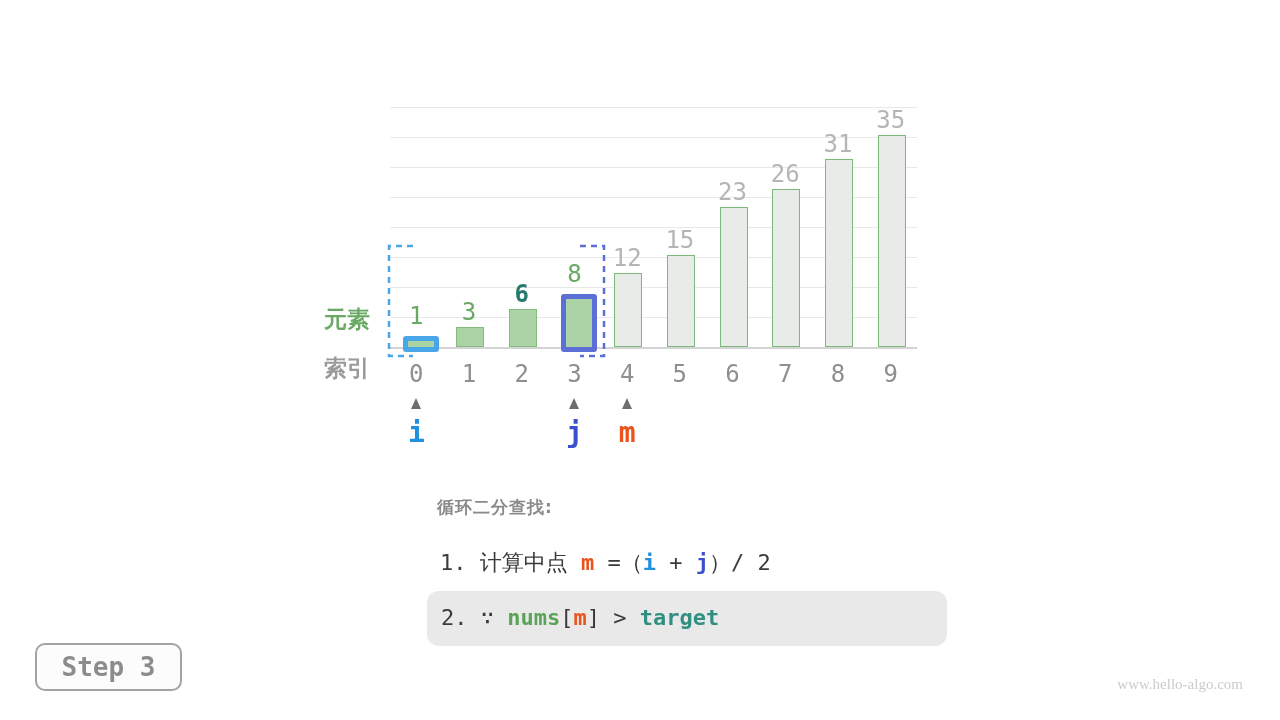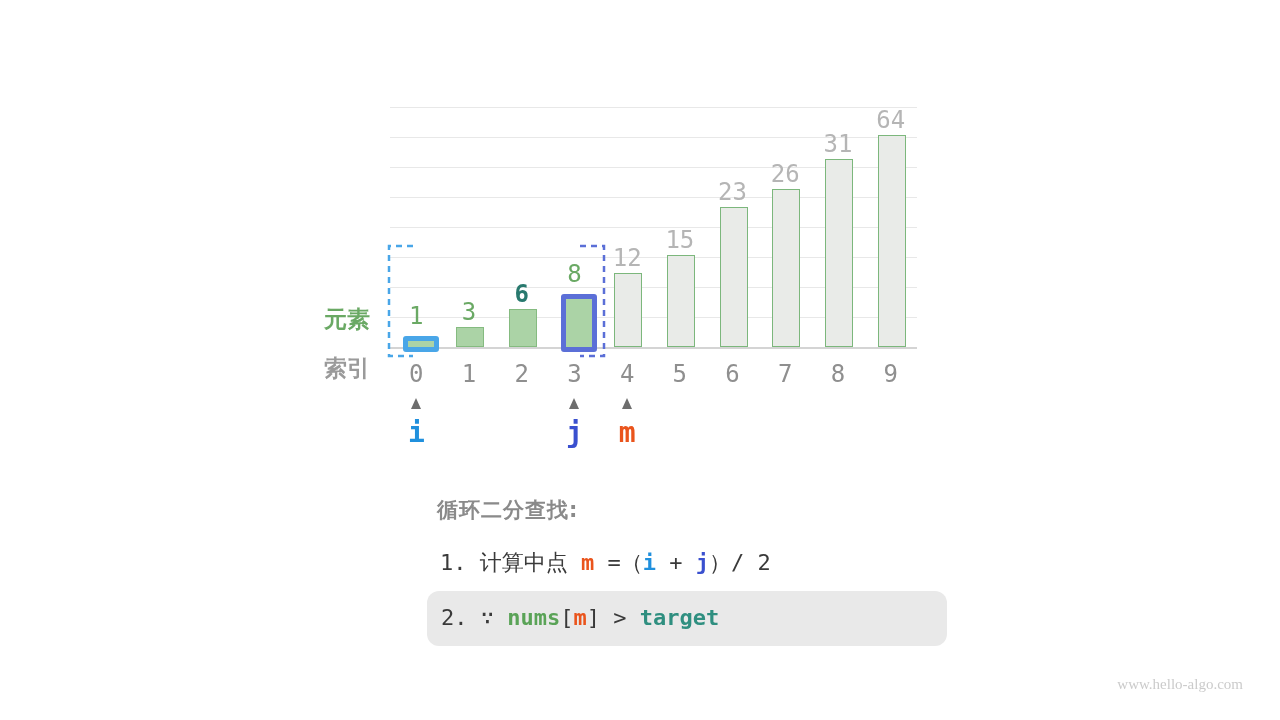--- a/index.html
+++ b/index.html
@@ -21,21 +21,21 @@
          border-right:5px solid transparent;border-bottom:11px solid #6e6e6e;}
   .pointer-letter{position:absolute;transform:translateX(-50%);font-family:"DejaVu Sans Mono","Liberation Mono",monospace;
                   font-weight:bold;font-size:28px;line-height:30px;}
   .bracket-svg{position:absolute;}
 
   
   #element-axis-label{left:290px;top:304px;width:80px;text-align:right;font-size:23px;font-weight:bold;}
   #index-axis-label{left:290px;top:353px;width:80px;text-align:right;font-size:23px;font-weight:bold;}
 
   
-  #anno-title{left:437px;top:496px;font-size:21px;font-weight:bold;letter-spacing:1px;}
+  #anno-title{left:437px;top:496px;font-size:17px;font-weight:bold;letter-spacing:1px;}
   .anno-line{white-space:pre;font-size:22px;font-family:"DejaVu Sans Mono","Liberation Mono",monospace;}
   #anno-line1{left:440px;top:549px;line-height:28px;}
   #anno-box{left:427px;top:591px;width:520px;box-sizing:border-box;background:#e9e9e9;
             border-radius:12px;padding:8px 14px 10px 14px;}
   #anno-box .anno-line{position:static;line-height:37px;}
 
   
   #step-badge{left:35px;top:643px;width:147px;height:48px;background:#fcfcfc;border:2px solid #a3a3a3;
               border-radius:10px;box-sizing:border-box;display:flex;align-items:center;justify-content:center;
               font-family:"DejaVu Sans Mono","Liberation Mono",monospace;font-weight:bold;font-size:26px;color:#8c8c8c;}
@@ -74,21 +74,21 @@
       <div class="bar-label" style="left: 237.15px; top: 138px; color: rgb(181, 181, 181);">12</div>
       <div class="bar" style="left: 276.85px; width: 26px; height: 90px; background: rgb(233, 235, 232); border: 1.5px solid rgb(124, 183, 124); bottom: 0px;"></div>
       <div class="bar-label" style="left: 289.85px; top: 120px; color: rgb(181, 181, 181);">15</div>
       <div class="bar" style="left: 329.55px; width: 26px; height: 138px; background: rgb(233, 235, 232); border: 1.5px solid rgb(124, 183, 124); bottom: 0px;"></div>
       <div class="bar-label" style="left: 342.55px; top: 72px; color: rgb(181, 181, 181);">23</div>
       <div class="bar" style="left: 382.25px; width: 26px; height: 156px; background: rgb(233, 235, 232); border: 1.5px solid rgb(124, 183, 124); bottom: 0px;"></div>
       <div class="bar-label" style="left: 395.25px; top: 54px; color: rgb(181, 181, 181);">26</div>
       <div class="bar" style="left: 434.95px; width: 26px; height: 186px; background: rgb(233, 235, 232); border: 1.5px solid rgb(124, 183, 124); bottom: 0px;"></div>
       <div class="bar-label" style="left: 447.95px; top: 24px; color: rgb(181, 181, 181);">31</div>
       <div class="bar" style="left: 487.65px; width: 26px; height: 210px; background: rgb(233, 235, 232); border: 1.5px solid rgb(124, 183, 124); bottom: 0px;"></div>
-      <div class="bar-label" style="left: 500.65px; top: 0px; color: rgb(181, 181, 181);">64</div>
+      <div class="bar-label" style="left: 500.65px; top: 0px; color: rgb(181, 181, 181);">35</div>
     </div>
   <div id="index-row" class="abs">
       <div class="index-label" style="left: 26.35px; color: rgb(143, 143, 143);">0</div>
       <div class="index-label" style="left: 79.05px; color: rgb(143, 143, 143);">1</div>
       <div class="index-label" style="left: 131.75px; color: rgb(143, 143, 143);">2</div>
       <div class="index-label" style="left: 184.45px; color: rgb(143, 143, 143);">3</div>
       <div class="index-label" style="left: 237.15px; color: rgb(143, 143, 143);">4</div>
       <div class="index-label" style="left: 289.85px; color: rgb(143, 143, 143);">5</div>
       <div class="index-label" style="left: 342.55px; color: rgb(143, 143, 143);">6</div>
       <div class="index-label" style="left: 395.25px; color: rgb(143, 143, 143);">7</div>
@@ -109,15 +109,16 @@
       <div class="caret" style="left: 622.15px; top: 398px;"></div>
       <div class="pointer-letter" style="left: 627.15px; top: 418px; color: rgb(234, 84, 28);">m</div>
     </div>
 
   <div id="anno-title" class="abs" style="color:#8a8a8a;">循环二分查找:</div>
   <div id="anno-line1" class="abs anno-line"><span style="color: rgb(58, 58, 58);">1. 计算中点 </span><span style="color: rgb(234, 84, 28); font-weight: bold;">m</span><span style="color: rgb(58, 58, 58);"> =（</span><span style="color: rgb(32, 144, 221); font-weight: bold;">i</span><span style="color: rgb(58, 58, 58);"> + </span><span style="color: rgb(58, 80, 207); font-weight: bold;">j</span><span style="color: rgb(58, 58, 58);">）/ 2</span></div>
   <div id="anno-box" class="abs">
     <div class="anno-line"><span style="color: rgb(58, 58, 58);">2. ∵ </span><span style="color: rgb(90, 163, 87); font-weight: bold;">nums</span><span style="color: rgb(58, 58, 58);">[</span><span style="color: rgb(234, 84, 28); font-weight: bold;">m</span><span style="color: rgb(58, 58, 58);">] &gt; </span><span style="color: rgb(47, 143, 128); font-weight: bold;">target</span></div>
   </div>
 
+  <div id="step-badge" class="abs">Step 3</div>
 
   <div id="watermark" class="abs">www.hello-algo.com</div>
 </div>
 
 </body></html>

